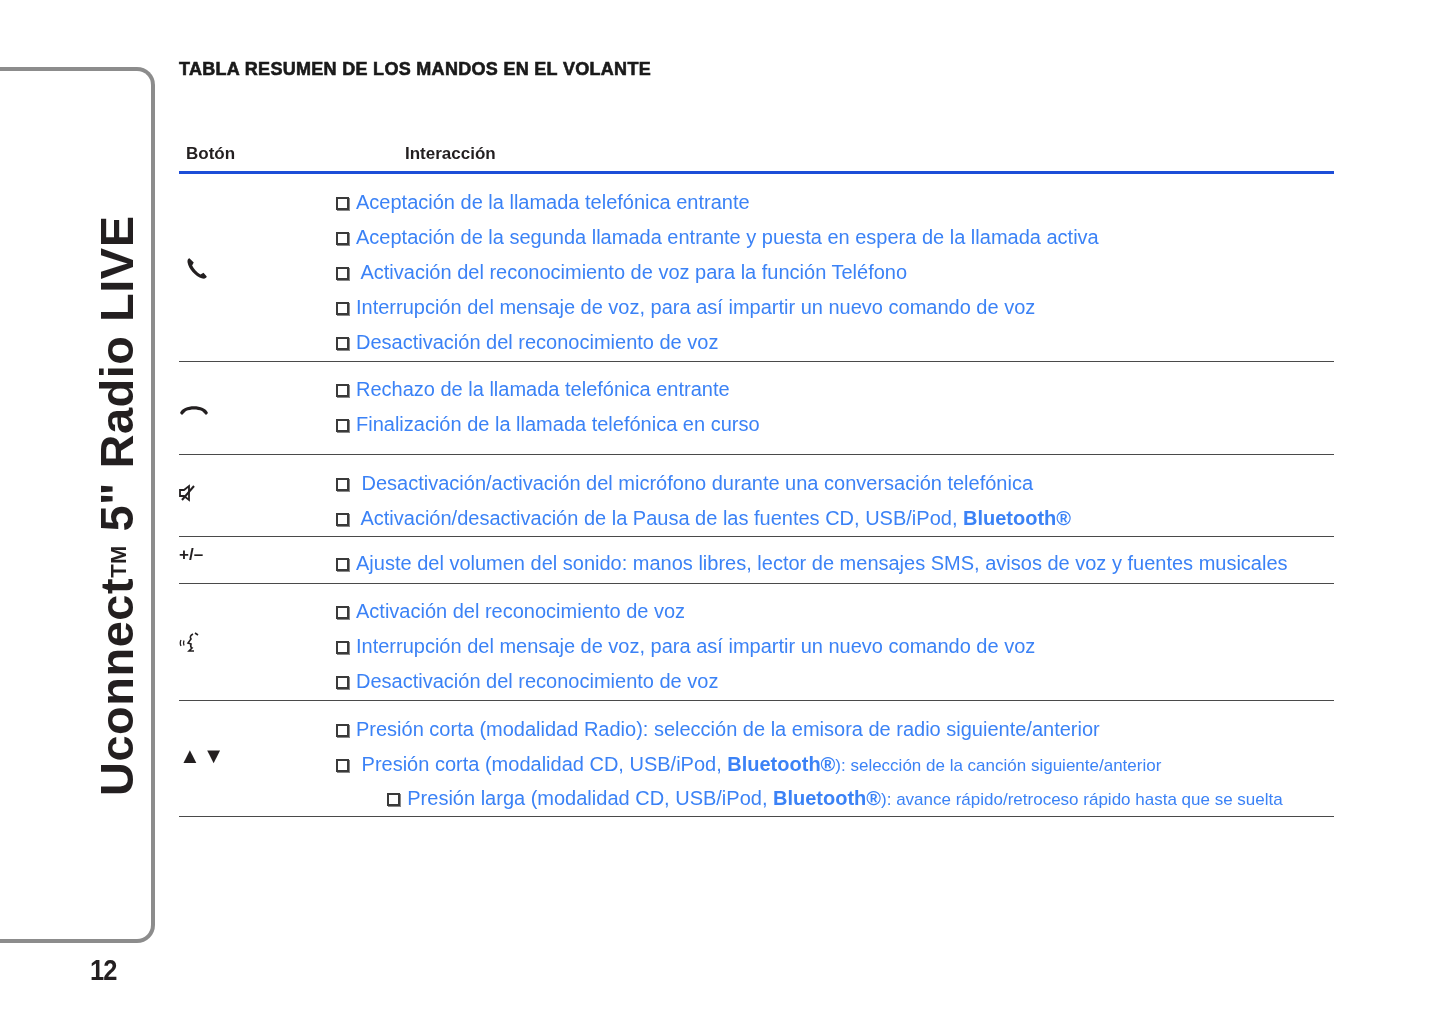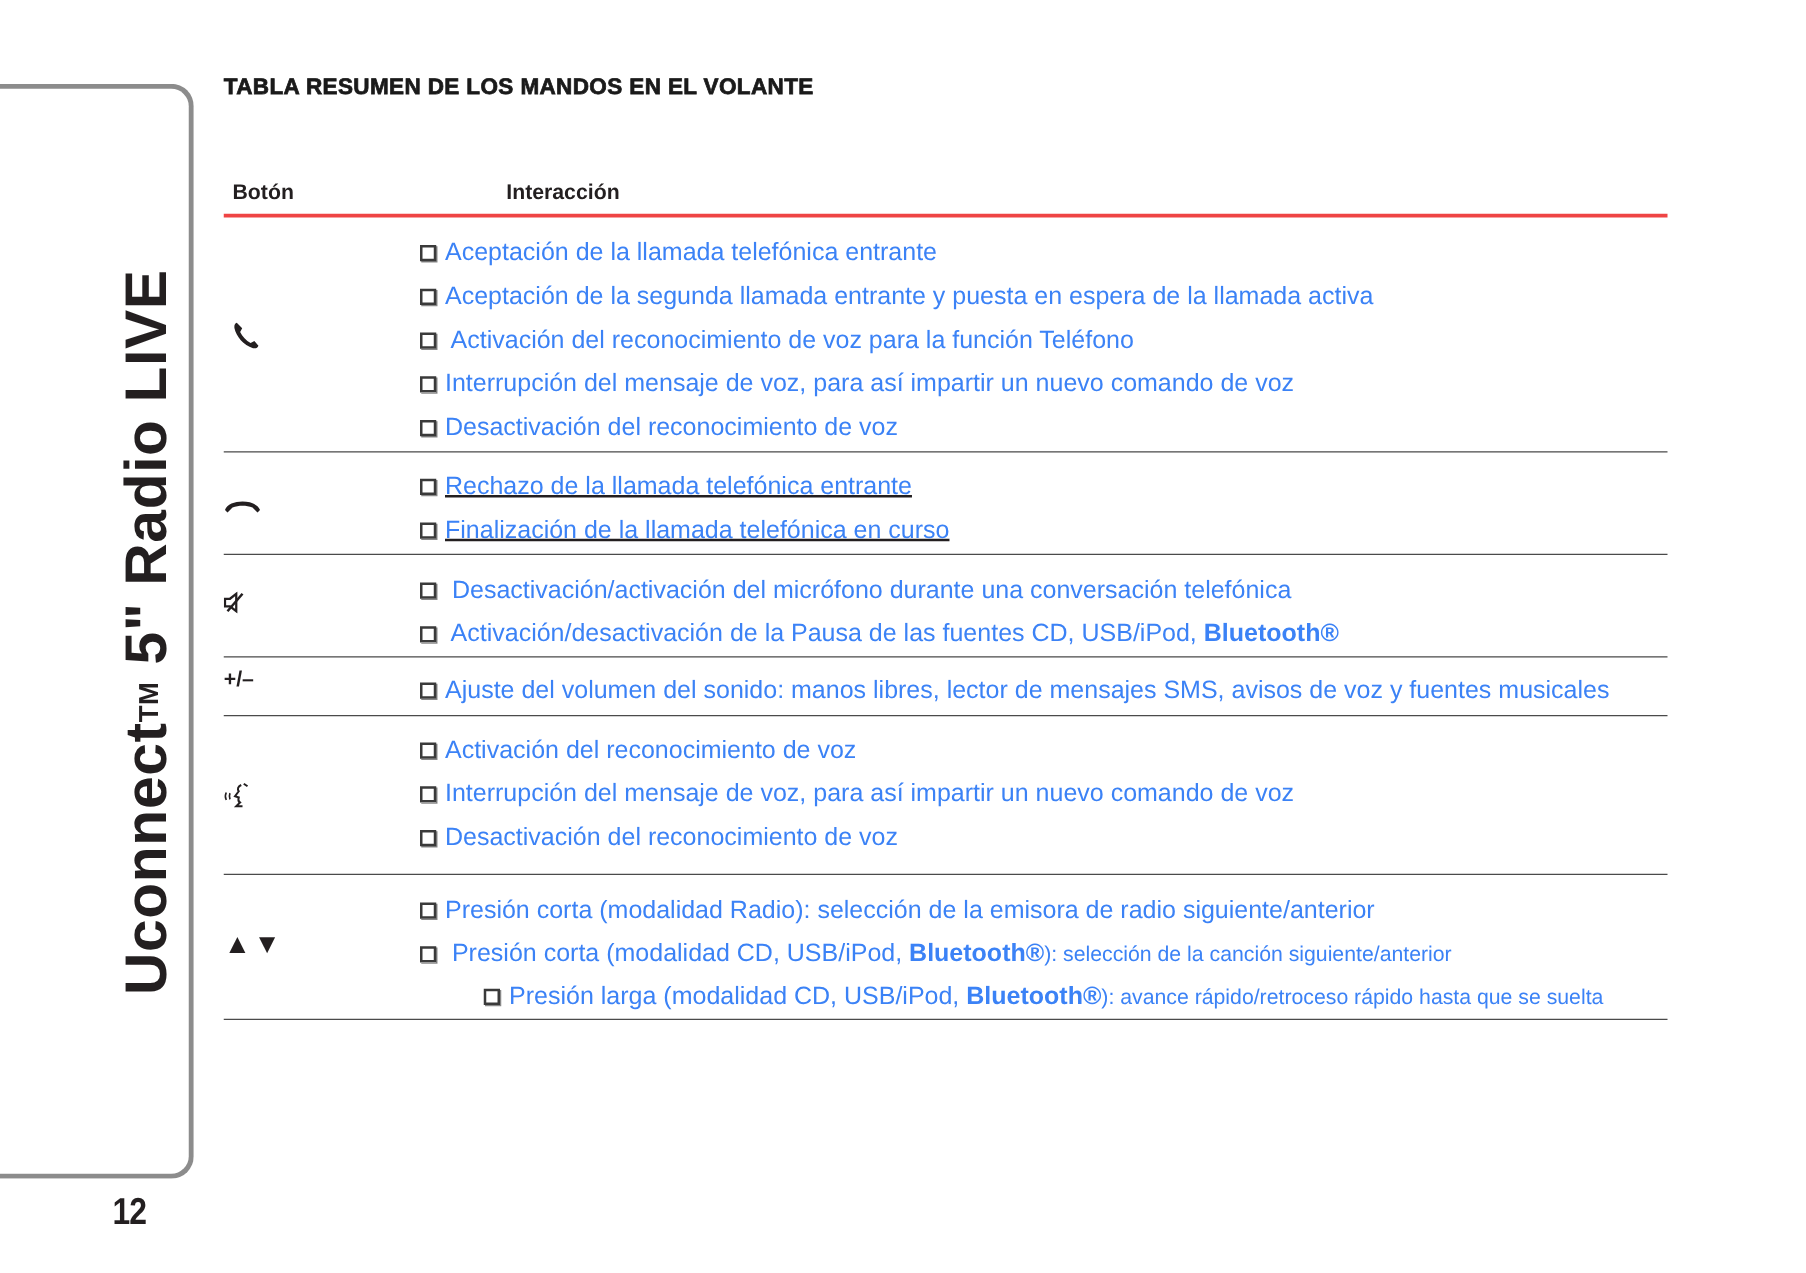--- a/index.html
+++ b/index.html
@@ -17,21 +17,21 @@
 
   .page-number { position:absolute; left:90px; top:953px; font-family:"Liberation Sans", sans-serif;
                  font-weight:bold; font-size:30px; letter-spacing:-1px; transform:scaleX(0.85);
                  transform-origin:0 0; color:#231f20; }
 
   .section-title { position:absolute; left:179px; top:59px; font-weight:bold; font-size:18px;
                    letter-spacing:0.3px; color:#1a1a1a; font-family:"Liberation Sans", sans-serif;
                    -webkit-text-stroke:0.6px #1a1a1a; }
 
   .table { position:absolute; left:179px; top:140px; width:1155px; }
-  .thead { position:relative; height:31px; border-bottom:3px solid #ef4444; }
+  .thead { position:relative; height:31px; border-bottom:3px solid #1d4ed8; }
   .th { position:absolute; top:4px; font-weight:bold; font-size:17px; }
   .th-button { left:7px; }
   .th-interaction { left:180px;margin-left:46px; }
 
   .row { position:relative; border-bottom:1.5px solid #4a4a4a; box-sizing:border-box; }
   .row-icon { position:absolute; left:0; top:0; bottom:0; width:150px; display:flex;
               align-items:center; }
   .row-items { position:relative; margin-left:157px; }
   .item { position:relative; height:35px; line-height:35px; font-size:20px;
           white-space:nowrap; color:#3b82f6; }
@@ -67,21 +67,21 @@
     </div>
     <div class="row-items">
       <div class="item"><span class="checkbox"></span><span>Aceptación de la llamada telefónica entrante</span></div>
       <div class="item"><span class="checkbox"></span><span>Aceptación de la segunda llamada entrante y puesta en espera de la llamada activa</span></div>
       <div class="item"><span class="checkbox"></span><span style="white-space:pre"> Activación del reconocimiento de voz para la función Teléfono</span></div>
       <div class="item"><span class="checkbox"></span><span>Interrupción del mensaje de voz, para así impartir un nuevo comando de voz</span></div>
       <div class="item"><span class="checkbox"></span><span>Desactivación del reconocimiento de voz</span></div>
     </div>
   </div>
 
-  <div class="row" style="padding-top:10px;padding-bottom:1px;text-decoration:underline;">
+  <div class="row" style="padding-top:10px;padding-bottom:12px;">
     <div class="row-icon">
       <svg class="icon" width="30" height="16" viewBox="0 0 30 16" style="margin-left:0px;margin-top:4px;">
         <path d="M1 11 C4 2 26 2 29 11 L27 13 L23 9 C18 7 12 7 7 9 L3 13 Z" fill="#231f20"></path>
       </svg>
     </div>
     <div class="row-items">
       <div class="item"><span class="checkbox"></span><span>Rechazo de la llamada telefónica entrante</span></div>
       <div class="item"><span class="checkbox"></span><span>Finalización de la llamada telefónica en curso</span></div>
     </div>
   </div>
@@ -101,21 +101,21 @@
 
   <div class="row" style="padding-top:9px;padding-bottom:2px;">
     <div class="row-icon" style="align-items:flex-start;padding-top:8px;">
       <span class="icon" style="font-weight:bold;font-size:17px;">+/–</span>
     </div>
     <div class="row-items">
       <div class="item"><span class="checkbox"></span><span>Ajuste del volumen del sonido: manos libres, lector de mensajes SMS, avisos de voz y fuentes musicales</span></div>
     </div>
   </div>
 
-  <div class="row" style="padding-top:10px;padding-bottom:11px;">
+  <div class="row" style="padding-top:10px;padding-bottom:1px;">
     <div class="row-icon">
       <svg class="icon" width="24" height="24" viewBox="0 0 24 24" style="margin-left:0px;margin-top:2px;">
         <path d="M2 9 Q0.5 12 2 15" fill="none" stroke="#231f20" stroke-width="1.3"></path>
         <path d="M5 9.5 Q4 12 5 14.5" fill="none" stroke="#231f20" stroke-width="1.3"></path>
         <path d="M14 3 Q10 5 12 8 L9 12 L12 13 Q11 16 13 17 L10 20 L15 20" fill="none" stroke="#231f20" stroke-width="1.6"></path>
         <path d="M16 2 L19 4" stroke="#231f20" stroke-width="1.6"></path>
       </svg>
     </div>
     <div class="row-items">
       <div class="item"><span class="checkbox"></span><span>Activación del reconocimiento de voz</span></div>

